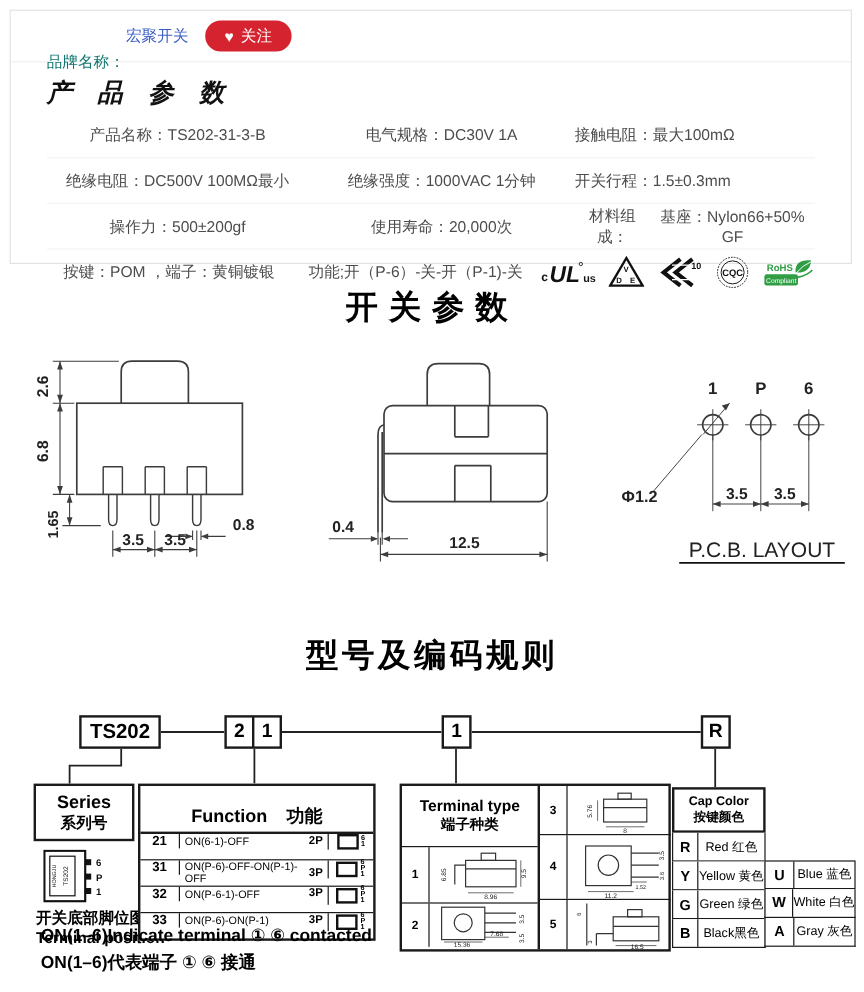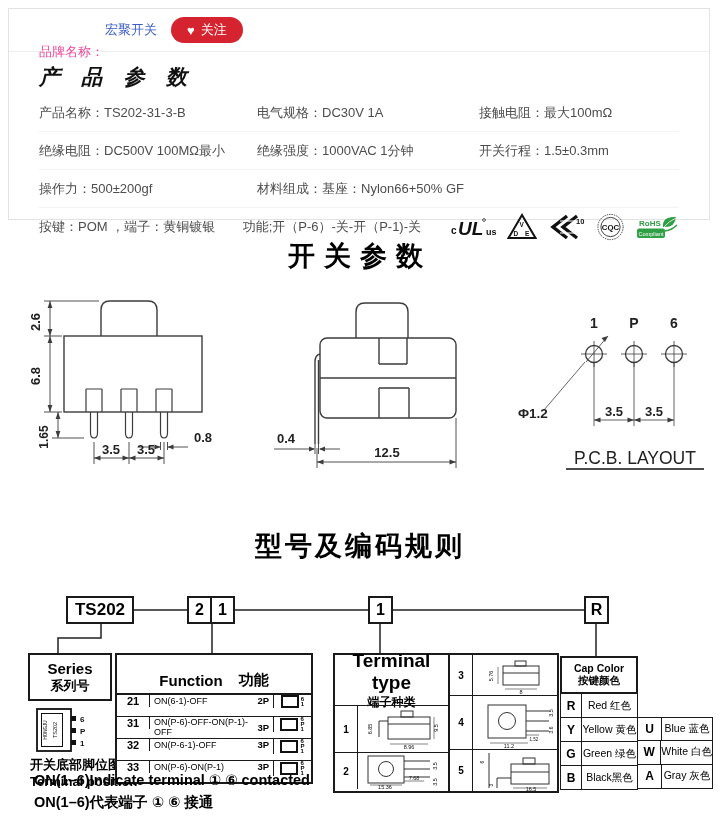--- a/index.html
+++ b/index.html
@@ -4,31 +4,31 @@
 <style>
   html,body{margin:0;padding:0;background:#fff;}
   body{width:720px;height:827px;position:relative;overflow:hidden;
        font-family:"Liberation Sans","DejaVu Sans",sans-serif;color:#333;}
 
   
   .top-box{position:absolute;left:8px;top:8px;width:702px;height:212px;
            border:1px solid #e3e3e3;background:#fff;box-sizing:border-box;}
   .brand-row{height:42px;display:flex;align-items:center;padding:0 30px;
              border-bottom:1px solid #efefef;font-size:13px;}
-  .brand-label{color:#ec4899;margin-top:44px;}
+  .brand-label{color:#0f766e;margin-top:44px;}
   .brand-link{color:#3b5ec4;margin-left:1px;cursor:pointer;}
   .follow-btn{margin-left:14px;background:#d5232f;color:#fff;border:none;
               border-radius:15px;height:26px;padding:0 16px;font-size:13px;
               display:flex;align-items:center;gap:6px;cursor:pointer;}
   .heart{font-size:13px;line-height:1;}
   .params{padding:2px 30px 0 30px;}
   .p-head{font-family:"DejaVu Serif","Liberation Serif",serif;font-style:italic;
           font-weight:700;font-size:21px;color:#111;letter-spacing:7px;
           margin:9px 0 3px 0;}
-  .p-row{display:flex;align-items:center;height:37px;font-size:13px;color:#4d4d4d;}
+  .p-row{display:flex;align-items:center;height:37px;font-size:13px;color:#4d4d4d;text-align:center;}
   .p-row + .p-row{border-top:1px solid #f3f3f3;}
   .p-c1{width:218px;}
   .p-c2{width:222px;}
   .p-c3{flex:1;display:flex;align-items:center;}
   .certs{display:flex;align-items:center;gap:9px;}
   .certs svg{display:block;}
 
   
   .sec-head{position:absolute;left:0;width:720px;text-align:center;
             font-weight:700;color:#000;}
@@ -88,21 +88,21 @@
 
   
   .tt-table{position:absolute;left:333px;top:65px;width:226px;
             border:2px solid #1a1a1a;box-sizing:border-box;display:flex;
             background:#fff;}
   .tt-left{width:114px;border-right:2px solid #1a1a1a;display:flex;
            flex-direction:column;}
   .tt-right{flex:1;display:flex;flex-direction:column;}
   .tt-header{height:50px;display:flex;flex-direction:column;align-items:center;
              justify-content:center;font-weight:700;color:#000;}
-  .tt-header .en{font-size:19px;text-align:center;}
+  .tt-header .en{font-size:13px;}
   .tt-header .cn{font-size:12px;}
   .tt-cell{display:flex;align-items:stretch;border-top:1px solid #1a1a1a;}
   .tt-right .tt-cell:first-child{border-top:none;}
   .tt-num{width:22px;border-right:1px solid #1a1a1a;display:flex;
           align-items:center;justify-content:center;font-weight:700;
           font-size:10px;color:#000;}
   .tt-draw{flex:1;display:flex;align-items:center;justify-content:center;}
   .tt-draw svg text{font-family:"Liberation Sans","DejaVu Sans",sans-serif;fill:#111;}
   #ttc1{height:46px;} #ttc2{height:36px;}
   #ttc3{height:40px;} #ttc4{height:53px;} #ttc5{height:41px;}
@@ -155,20 +155,21 @@
     <div class="p-row">
       <div class="p-c1"><span>绝缘电阻：</span><span>DC500V  100MΩ最小</span></div>
       <div class="p-c2"><span>绝缘强度：</span><span>1000VAC  1分钟</span></div>
       <div class="p-c3">
           <span>开关行程：</span>
           <span>1.5±0.3mm</span>
         </div>
     </div>
     <div class="p-row">
       <div class="p-c1"><span>操作力：</span><span>500±200gf</span></div>
+      <div class="p-c2"><span>使用寿命：</span><span>20,000次</span></div>
       <div class="p-c3">
           <span>材料组成：</span>
           <span>基座：Nylon66+50% GF</span>
         </div>
     </div>
     <div class="p-row">
       <div class="p-c1"><span>按键：</span><span>POM  ，端子：黄铜镀银</span></div>
       <div class="p-c2"><span>功能;</span><span>开（P-6）-关-开（P-1)-关</span></div>
       <div class="p-c3">
         <div class="certs">

